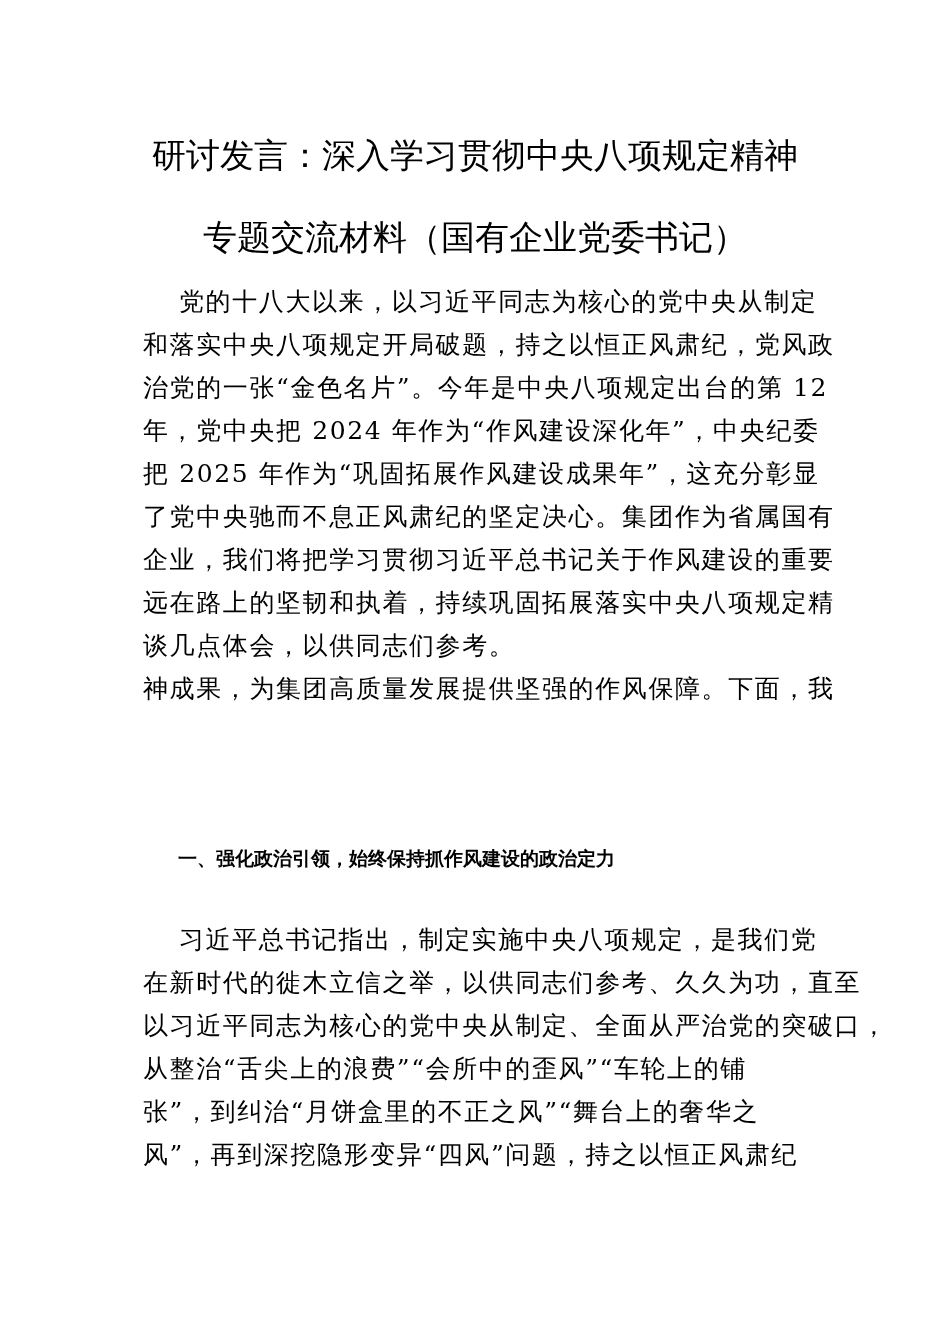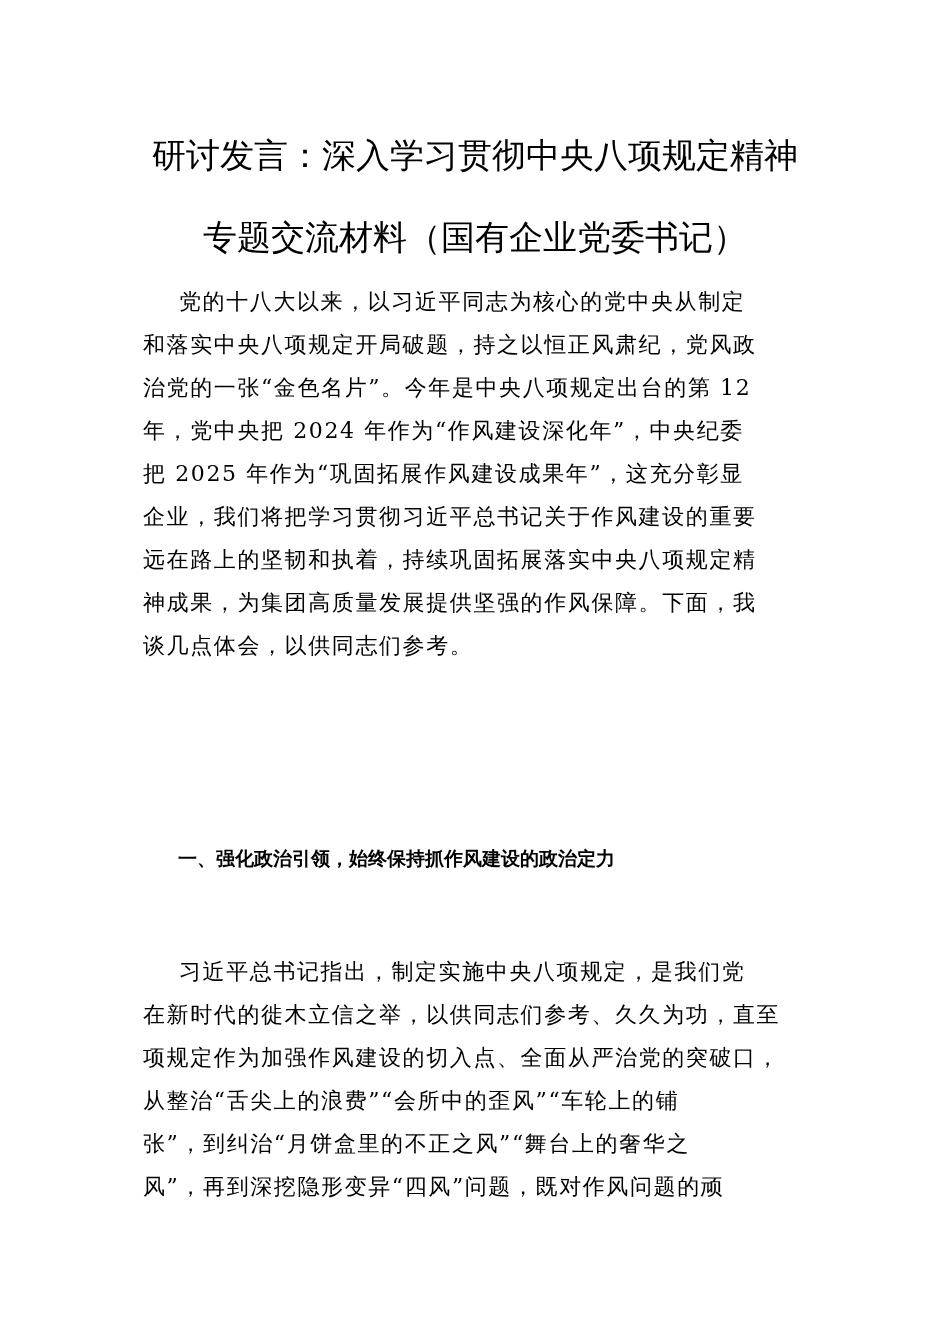--- a/index.html
+++ b/index.html
@@ -8,56 +8,57 @@
   .title {
     position: absolute; left: 0; width: 950px; text-align: center;
     font-family: "DejaVu Sans", "Liberation Sans", sans-serif;
     font-size: 34px; line-height: 40px; letter-spacing: 0px; color: #000;
   }
   .title.l1 { top: 135px; }
   .title.l2 { top: 173px; margin-top: 44px; }
   .body {
     position: absolute; left: 143px; width: 668px;
     font-family: "DejaVu Serif", "Liberation Serif", serif;
-    font-size: 22px; line-height: 43px; letter-spacing: 1.6px; color: #000;
+    font-size: 25px; line-height: 43px; letter-spacing: 1.6px; color: #000;
     text-align: justify;
   }
   .line { display: block; white-space: nowrap; height: 43px; }
   .indent { padding-left: 36px; }
   .p1 { top: 280px; }
   .heading {
     position: absolute; left: 178px;
     font-family: "DejaVu Sans", "Liberation Sans", sans-serif;
     font-weight: bold; font-size: 19px; line-height: 40px; color: #000;
     top: 838px; white-space: nowrap;
   }
-  .p2 { top: 918px; margin-top: 32px; }
+  .p2 { top: 918px; }
 </style>
 </head>
 <body>
 
 <div class="page">
   <div class="title l1">研讨发言：深入学习贯彻中央八项规定精神</div>
   <div class="title l2">专题交流材料（国有企业党委书记）</div>
 
   <div class="body p1">
     <span class="line indent">党的十八大以来，以习近平同志为核心的党中央从制定</span>
     <span class="line">和落实中央八项规定开局破题，持之以恒正风肃纪，党风政</span>
     <span class="line">治党的一张“金色名片”。今年是中央八项规定出台的第 12</span>
     <span class="line">年，党中央把 2024 年作为“作风建设深化年”，中央纪委</span>
     <span class="line">把 2025 年作为“巩固拓展作风建设成果年”，这充分彰显</span>
+    <span class="line">了党中央驰而不息正风肃纪的坚定决心。集团作为省属国有</span>
     <span class="line">企业，我们将把学习贯彻习近平总书记关于作风建设的重要</span>
     <span class="line">远在路上的坚韧和执着，持续巩固拓展落实中央八项规定精</span>
+    <span class="line">谈几点体会，以供同志们参考。</span>
     <span class="line">神成果，为集团高质量发展提供坚强的作风保障。下面，我</span>
-    <span class="line">谈几点体会，以供同志们参考。</span>
   </div>
 
   <div class="heading">一、强化政治引领，始终保持抓作风建设的政治定力</div>
 
   <div class="body p2">
     <span class="line indent">习近平总书记指出，制定实施中央八项规定，是我们党</span>
     <span class="line">在新时代的徙木立信之举，以供同志们参考、久久为功，直至</span>
-    <span class="line">项规定作为加强作风建设的切入点、全面从严治党的突破口，</span>
+    <span class="line">以习近平同志为核心的党中央从制定、全面从严治党的突破口，</span>
     <span class="line">从整治“舌尖上的浪费”“会所中的歪风”“车轮上的铺</span>
     <span class="line">张”，到纠治“月饼盒里的不正之风”“舞台上的奢华之</span>
-    <span class="line">风”，再到深挖隐形变异“四风”问题，既对作风问题的顽</span>
+    <span class="line">风”，再到深挖隐形变异“四风”问题，持之以恒正风肃纪</span>
   </div>
 </div>
 
 </body></html>

